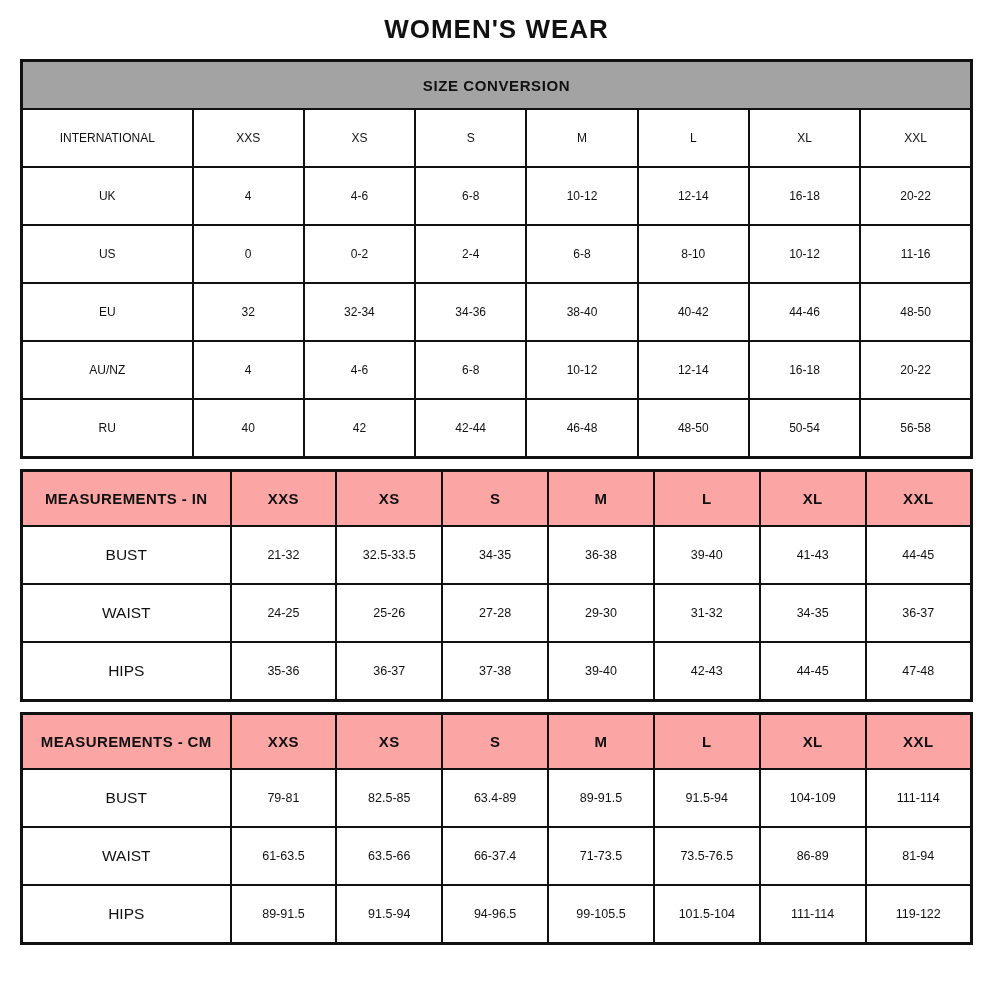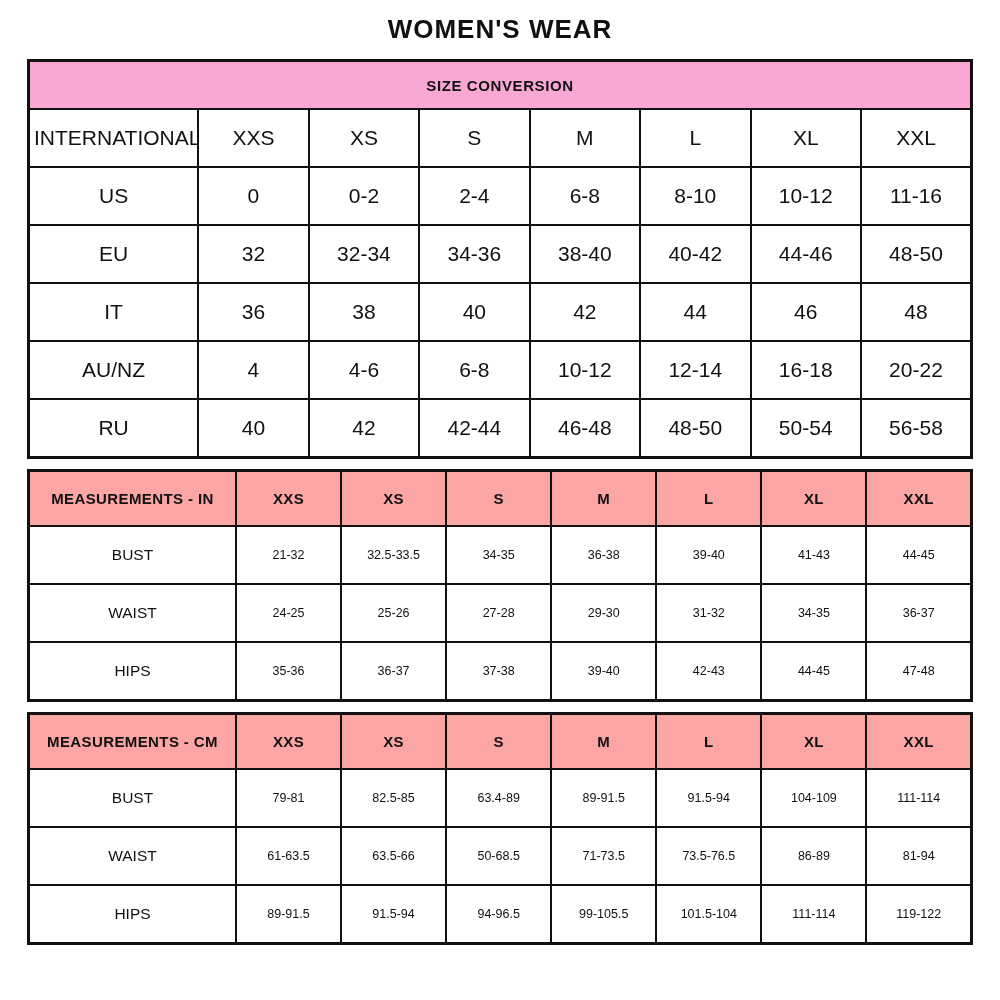--- a/index.html
+++ b/index.html
@@ -6,21 +6,21 @@
     margin: 0;
     padding: 0;
     background: #ffffff;
     font-family: "Liberation Sans", sans-serif;
     color: #111111;
   }
   .page {
     width: 1000px;
     height: 1000px;
     box-sizing: border-box;
-    padding: 12px 27px 0 27px;
+    padding: 12px 27px 0 20px;
     background: #ffffff;
   }
   .page-title {
     text-align: center;
     font-size: 26px;
     font-weight: 700;
     letter-spacing: 1px;
     margin: 2px 0 14px 0;
   }
   table {
@@ -31,31 +31,31 @@
     margin-bottom: 10px;
   }
   th, td {
     border: 2px solid #111111;
     text-align: center;
     vertical-align: middle;
     padding: 0 4px;
     overflow: hidden;
   }
   .band {
-    background: #f9a8d4;
+    background: #a3a3a3;
     font-weight: 700;
     font-size: 15px;
     letter-spacing: 0.6px;
     height: 46px;
   }
   
   .t1 col.c-label { width: 18%; }
   .t1 td {
     height: 56px;
-    font-size: 21px;
+    font-size: 12px;
     font-weight: 400;
     background: #ffffff;
   }
   
   .t2 col.c-label { width: 22%; }
   .t2 th {
     background: #fca5a5;
     font-weight: 700;
     font-size: 15px;
     height: 53px;
@@ -99,20 +99,30 @@
       <tr>
         <td>INTERNATIONAL</td>
         <td>XXS</td>
         <td>XS</td>
         <td>S</td>
         <td>M</td>
         <td>L</td>
         <td>XL</td>
         <td>XXL</td>
       </tr>
+    <tr>
+          <td class="row-label">UK</td>
+          <td class="value-cell">4</td>
+          <td class="value-cell">4-6</td>
+          <td class="value-cell">6-8</td>
+          <td class="value-cell">10-12</td>
+          <td class="value-cell">12-14</td>
+          <td class="value-cell">16-18</td>
+          <td class="value-cell">20-22</td>
+        </tr>
         <tr>
           <td class="row-label">US</td>
           <td class="value-cell">0</td>
           <td class="value-cell">0-2</td>
           <td class="value-cell">2-4</td>
           <td class="value-cell">6-8</td>
           <td class="value-cell">8-10</td>
           <td class="value-cell">10-12</td>
           <td class="value-cell">11-16</td>
         </tr>
@@ -120,30 +130,20 @@
           <td class="row-label">EU</td>
           <td class="value-cell">32</td>
           <td class="value-cell">32-34</td>
           <td class="value-cell">34-36</td>
           <td class="value-cell">38-40</td>
           <td class="value-cell">40-42</td>
           <td class="value-cell">44-46</td>
           <td class="value-cell">48-50</td>
         </tr>
         <tr>
-          <td class="row-label">IT</td>
-          <td class="value-cell">36</td>
-          <td class="value-cell">38</td>
-          <td class="value-cell">40</td>
-          <td class="value-cell">42</td>
-          <td class="value-cell">44</td>
-          <td class="value-cell">46</td>
-          <td class="value-cell">48</td>
-        </tr>
-        <tr>
           <td class="row-label">AU/NZ</td>
           <td class="value-cell">4</td>
           <td class="value-cell">4-6</td>
           <td class="value-cell">6-8</td>
           <td class="value-cell">10-12</td>
           <td class="value-cell">12-14</td>
           <td class="value-cell">16-18</td>
           <td class="value-cell">20-22</td>
         </tr>
         <tr>
@@ -247,21 +247,21 @@
           <td class="value-cell">63.4-89</td>
           <td class="value-cell">89-91.5</td>
           <td class="value-cell">91.5-94</td>
           <td class="value-cell">104-109</td>
           <td class="value-cell">111-114</td>
         </tr>
         <tr>
           <td class="row-label">WAIST</td>
           <td class="value-cell">61-63.5</td>
           <td class="value-cell">63.5-66</td>
-          <td class="value-cell">50-68.5</td>
+          <td class="value-cell">66-37.4</td>
           <td class="value-cell">71-73.5</td>
           <td class="value-cell">73.5-76.5</td>
           <td class="value-cell">86-89</td>
           <td class="value-cell">81-94</td>
         </tr>
         <tr>
           <td class="row-label">HIPS</td>
           <td class="value-cell">89-91.5</td>
           <td class="value-cell">91.5-94</td>
           <td class="value-cell">94-96.5</td>

